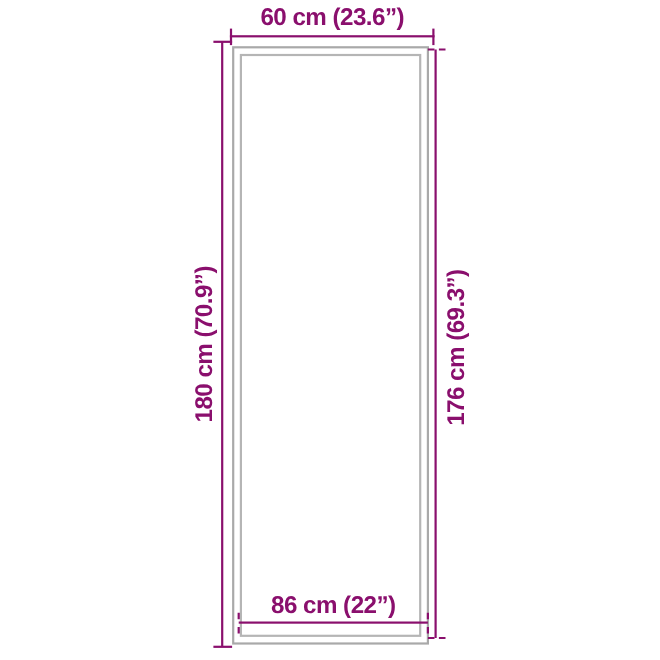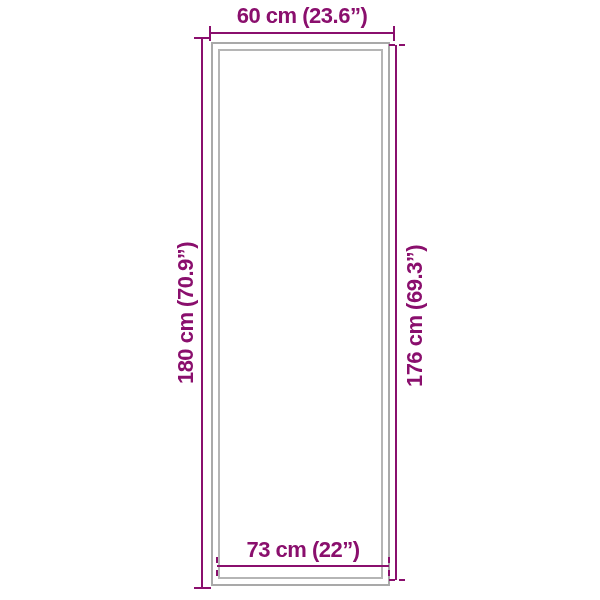--- a/index.html
+++ b/index.html
@@ -81,18 +81,18 @@
   <div class="dim-label left-label">180 cm (70.9”)</div>
   <div class="dline left-line"></div>
   <div class="tick-solid left-tick-t"></div>
   <div class="tick-solid left-tick-b"></div>
 
   <div class="dim-label right-label">176 cm (69.3”)</div>
   <div class="dline right-line"></div>
   <div class="tick-dash-h right-tick-t"></div>
   <div class="tick-dash-h right-tick-b"></div>
 
-  <div class="dim-label bottom-label">73 cm (22”)</div>
+  <div class="dim-label bottom-label">86 cm (22”)</div>
   <div class="dline bottom-line"></div>
   <div class="tick-dash-v bottom-tick-l"></div>
   <div class="tick-dash-v bottom-tick-r"></div>
 
 </div>
 
 </body></html>

